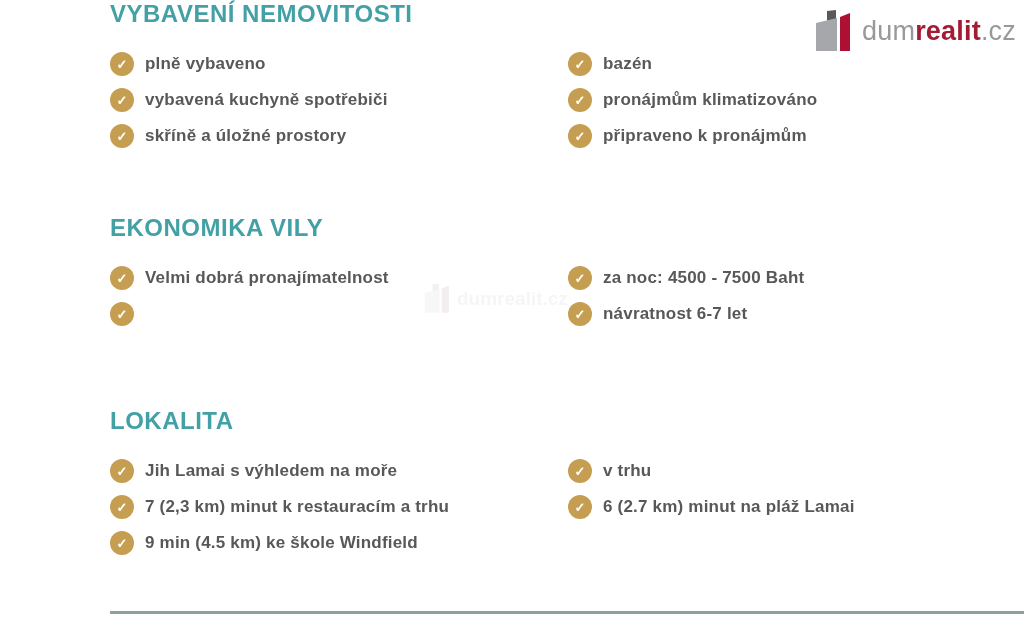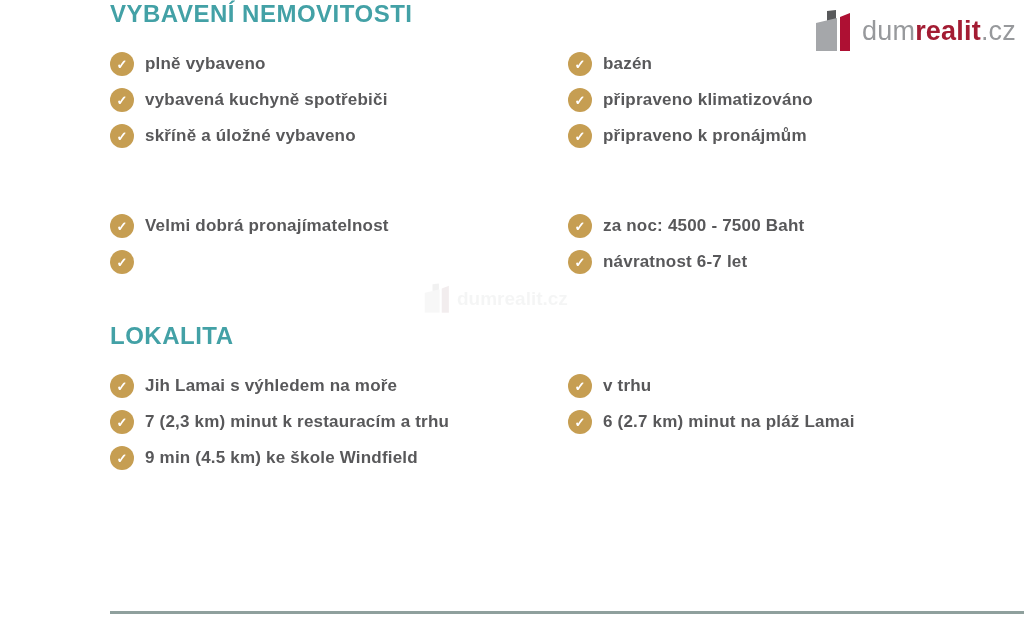--- a/index.html
+++ b/index.html
@@ -11,21 +11,21 @@
     overflow:hidden;
     color:#58585a;
   }
   .page { position:absolute; inset:0; background:#fff; }
 
   
   .content { position:absolute; left:110px; top:0; right:0; }
 
   .section.s1 { }
   .section.s2 { margin-top:66px; }
-  .section.s3 { margin-top:48px; }
+  .section.s3 { margin-top:81px; }
 
   h2.section-title {
     font-size:24px;
     line-height:28px;
     font-weight:800;
     letter-spacing:0.5px;
     color:#43a1a6;
     margin:0 0 24px 0;
   }
 
@@ -104,41 +104,42 @@
           <div class="row">
             <span class="check">✓</span>
             <span class="lbl">plně vybaveno</span>
           </div>
           <div class="row">
             <span class="check">✓</span>
             <span class="lbl">vybavená kuchyně spotřebiči</span>
           </div>
           <div class="row">
             <span class="check">✓</span>
-            <span class="lbl">skříně a úložné vybaveno</span>
+            <span class="lbl">skříně a úložné prostory</span>
           </div>
         </div>
         <div class="col">
           <div class="row">
             <span class="check">✓</span>
             <span class="lbl">bazén</span>
           </div>
           <div class="row">
             <span class="check">✓</span>
-            <span class="lbl">připraveno klimatizováno</span>
+            <span class="lbl">pronájmům klimatizováno</span>
           </div>
           <div class="row">
             <span class="check">✓</span>
             <span class="lbl">připraveno k pronájmům</span>
           </div>
         </div>
       </div>
     </div>
 
     <div class="section s2">
+      <h2 class="section-title">EKONOMIKA VILY</h2>
       <div class="cols">
         <div class="col">
           <div class="row">
             <span class="check">✓</span>
             <span class="lbl">Velmi dobrá pronajímatelnost</span>
           </div>
           <div class="row">
             <span class="check">✓</span>
           </div>
         </div>

